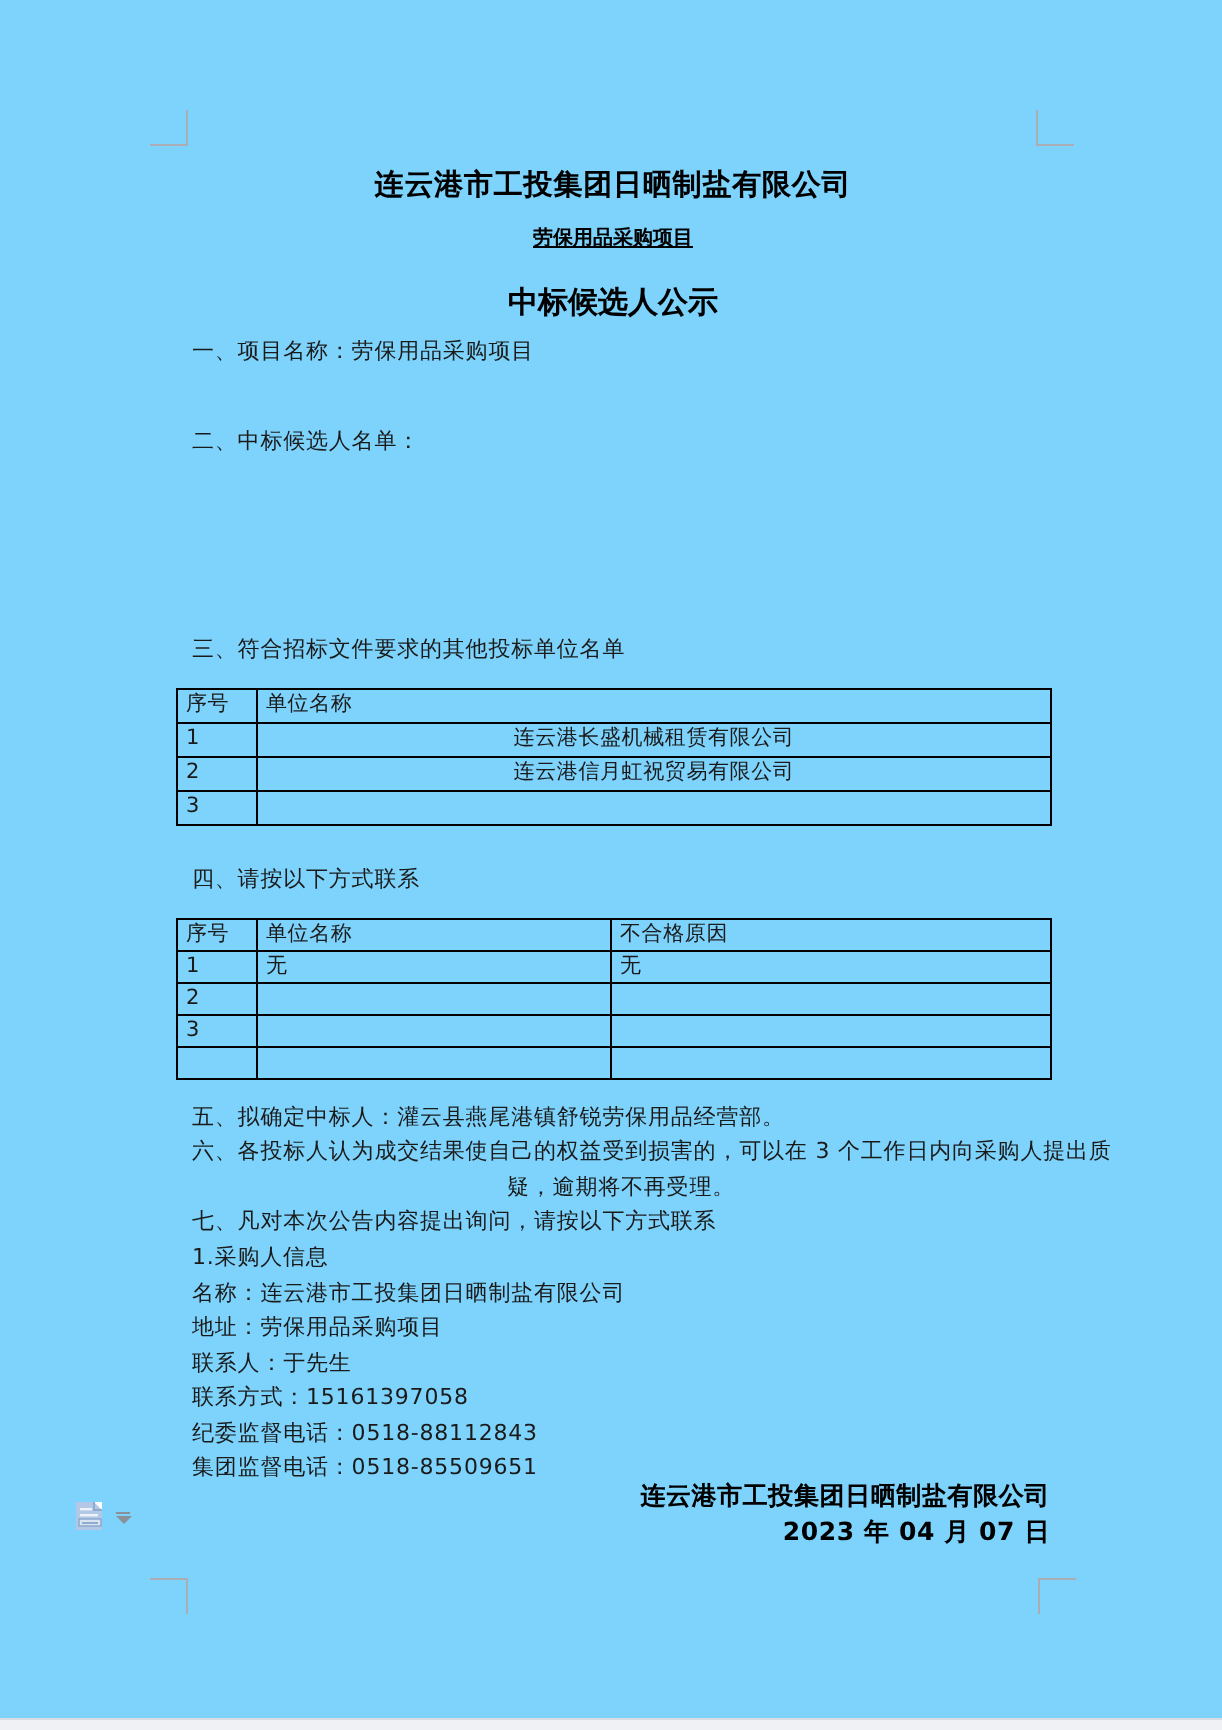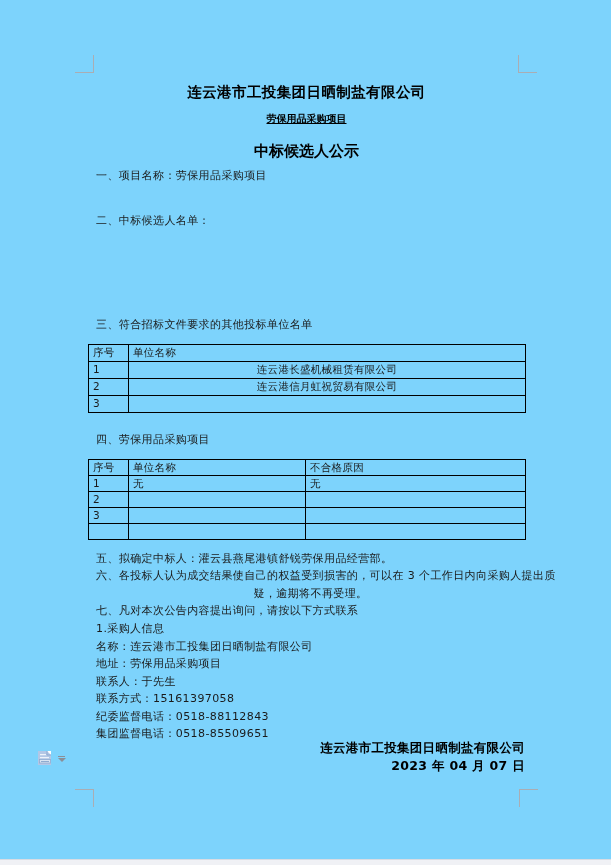--- a/index.html
+++ b/index.html
@@ -103,21 +103,21 @@
         <td>2</td>
         <td class="center">连云港信月虹祝贸易有限公司</td>
       </tr>
       <tr>
         <td>3</td>
         <td class="center"></td>
       </tr>
     </tbody>
       </table>
 
-    <div class="tline" style="top:433px;">四、劳保用品采购项目</div>
+    <div class="tline" style="top:433px;">四、请按以下方式联系</div>
 
     <table class="tbl3">
       <colgroup>
           <col style="width:40px">
           <col style="width:177px">
           <col style="width:220px">
         </colgroup>
       <tbody>
           <tr>
         <td>序号</td>

